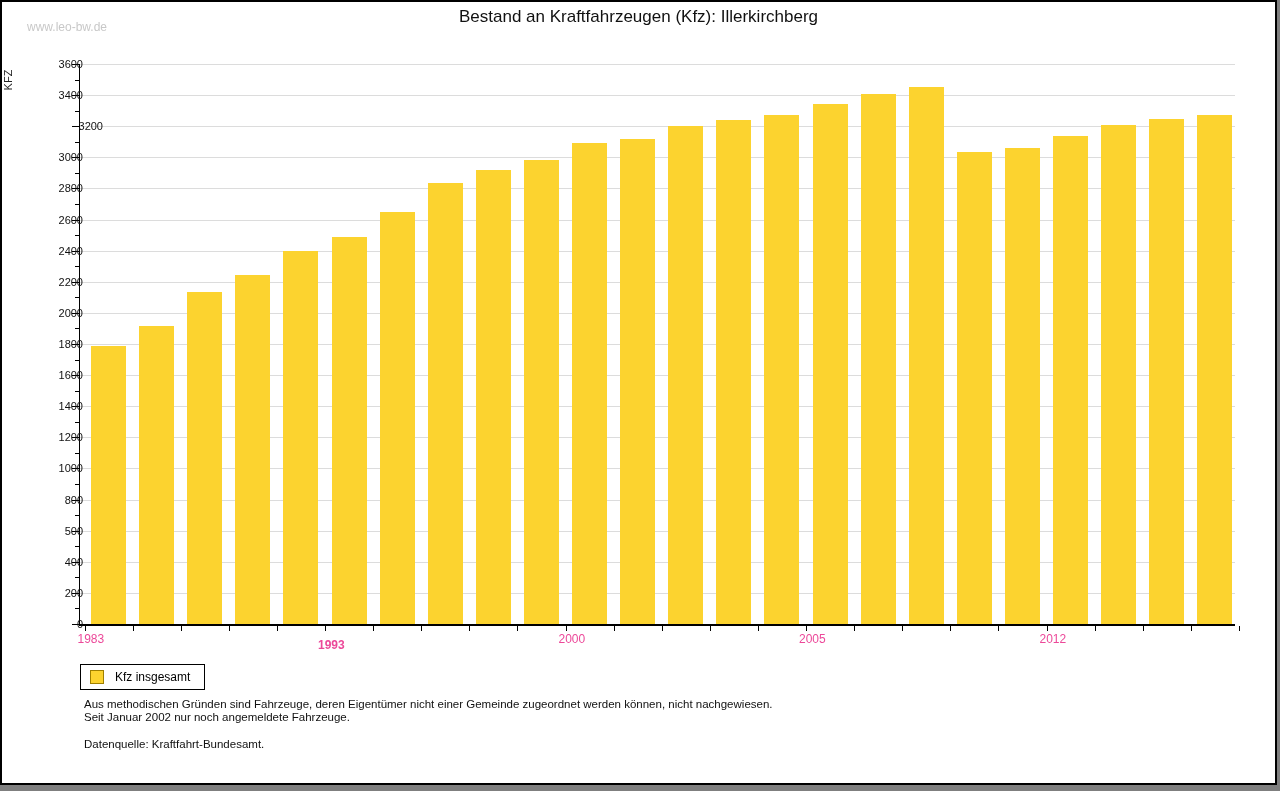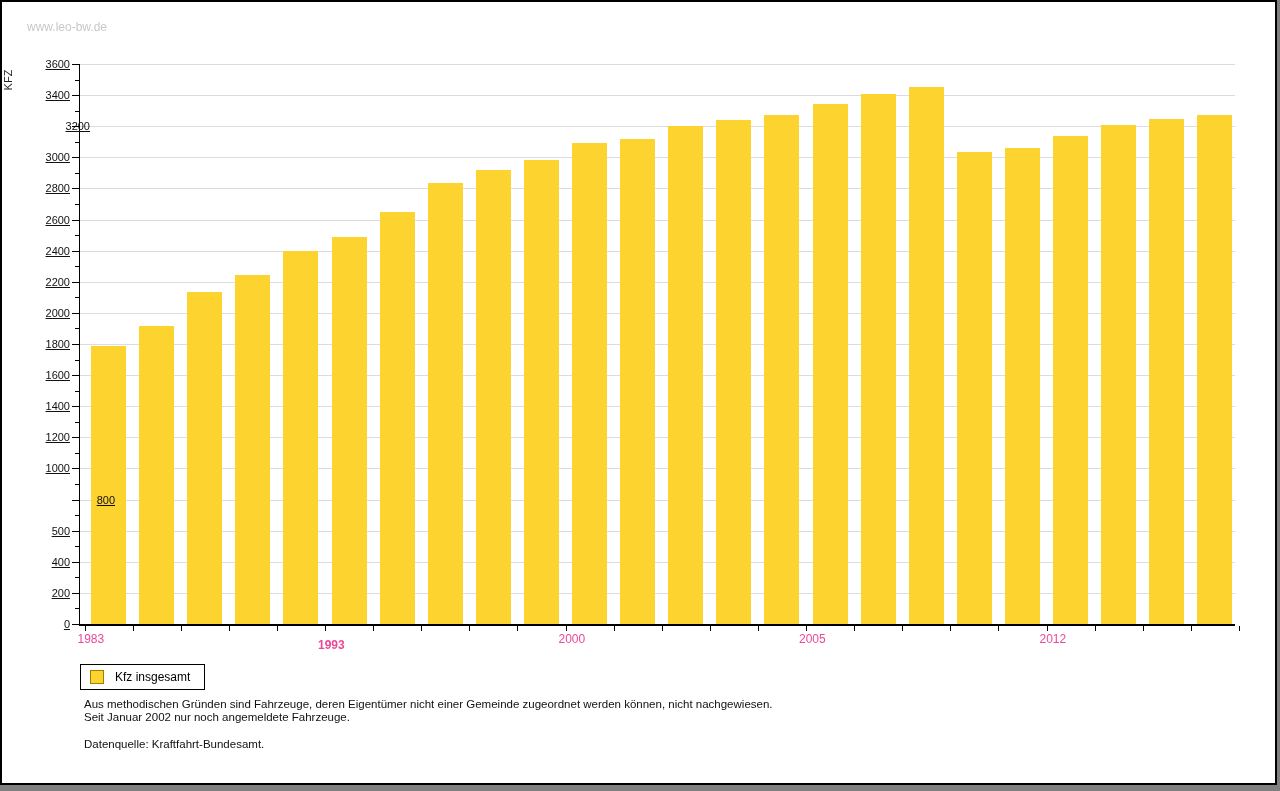--- a/index.html
+++ b/index.html
@@ -10,36 +10,37 @@
   .title{position:absolute;left:0;top:5px;width:100%;text-align:center;font-size:17px;color:#111;}
   .chart{position:absolute;left:0;top:0;width:1277px;height:660px;}
   .ylabel{position:absolute;left:-24px;top:72px;font-size:11px;color:#222;
           transform:rotate(-90deg);transform-origin:center;width:60px;text-align:center;}
   .plot{position:absolute;left:77px;top:62px;width:1155px;height:560px;
         border-left:1px solid #000;border-bottom:2px solid #000;box-sizing:content-box;}
   .gridline{position:absolute;left:0;width:100%;height:1px;background:#DCDCDC;}
   .bar{position:absolute;bottom:0;}
   .ytick{position:absolute;height:1px;background:#000;}
   .xtick{position:absolute;width:1px;background:#000;}
-  .ylab{position:absolute;left:0;width:68px;text-align:right;font-size:11px;color:#111;text-decoration:underline;}
+  .ylab{position:absolute;left:13px;width:68px;text-align:right;font-size:11px;color:#111;}
   .xlab{position:absolute;width:60px;text-align:left;font-size:12px;color:#ec4899;}
   .legend{position:absolute;left:78px;top:662px;border:1px solid #000;background:#fff;
           display:inline-flex;align-items:center;padding:5px 14px 5px 9px;}
   .swatch{width:12px;height:12px;margin-right:11px;}
   .legend-label{font-size:12px;}
   .footnotes{position:absolute;left:82px;top:696px;font-size:11.5px;line-height:13.4px;color:#111;}
   .source{margin-top:13px;}
 </style>
 </head>
 <body>
 
 <div class="page">
 
   <div class="watermark">www.leo-bw.de</div>
 
+  <div class="title">Bestand an Kraftfahrzeugen (Kfz): Illerkirchberg</div>
 
   <div class="chart">
     <div class="ylabel">KFZ</div>
     <div class="plot">
         <div class="gridline" style="top: 528.889px; background: rgb(220, 220, 220);"></div>
         <div class="gridline" style="top: 497.778px; background: rgb(220, 220, 220);"></div>
         <div class="gridline" style="top: 466.667px; background: rgb(220, 220, 220);"></div>
         <div class="gridline" style="top: 435.556px; background: rgb(220, 220, 220);"></div>
         <div class="gridline" style="top: 404.444px; background: rgb(220, 220, 220);"></div>
         <div class="gridline" style="top: 373.333px; background: rgb(220, 220, 220);"></div>
@@ -140,21 +141,21 @@
         <div class="xtick" style="left: 1014.6px; top: 562px; height: 5px;"></div>
         <div class="xtick" style="left: 1062.7px; top: 562px; height: 5px;"></div>
         <div class="xtick" style="left: 1110.8px; top: 562px; height: 5px;"></div>
         <div class="xtick" style="left: 1158.9px; top: 562px; height: 5px;"></div>
       </div>
     <div>
         <div class="ylab" style="top: 616px;">0</div>
         <div class="ylab" style="top: 584.889px;">200</div>
         <div class="ylab" style="top: 553.778px;">400</div>
         <div class="ylab" style="top: 522.667px;">500</div>
-        <div class="ylab" style="top: 491.556px; margin-left: 45px;">800</div>
+        <div class="ylab" style="top: 491.556px;">800</div>
         <div class="ylab" style="top: 460.444px;">1000</div>
         <div class="ylab" style="top: 429.333px;">1200</div>
         <div class="ylab" style="top: 398.222px;">1400</div>
         <div class="ylab" style="top: 367.111px;">1600</div>
         <div class="ylab" style="top: 336px;">1800</div>
         <div class="ylab" style="top: 304.889px;">2000</div>
         <div class="ylab" style="top: 273.778px;">2200</div>
         <div class="ylab" style="top: 242.667px;">2400</div>
         <div class="ylab" style="top: 211.556px;">2600</div>
         <div class="ylab" style="top: 180.444px;">2800</div>

